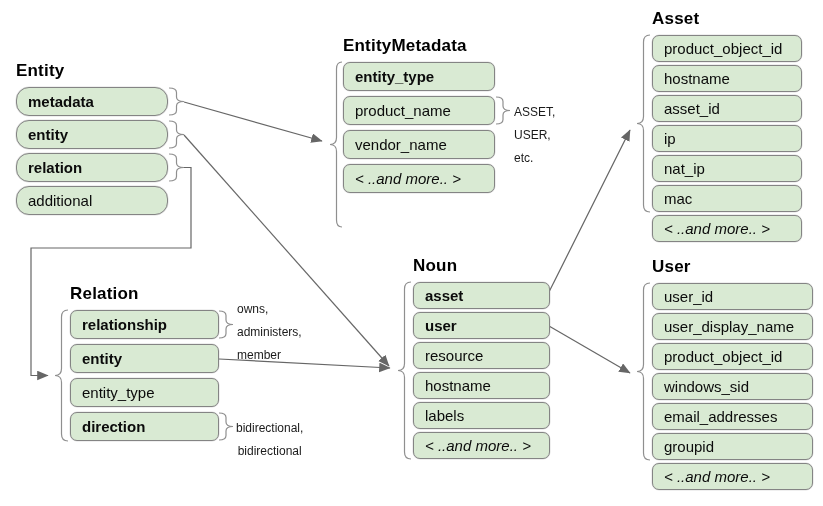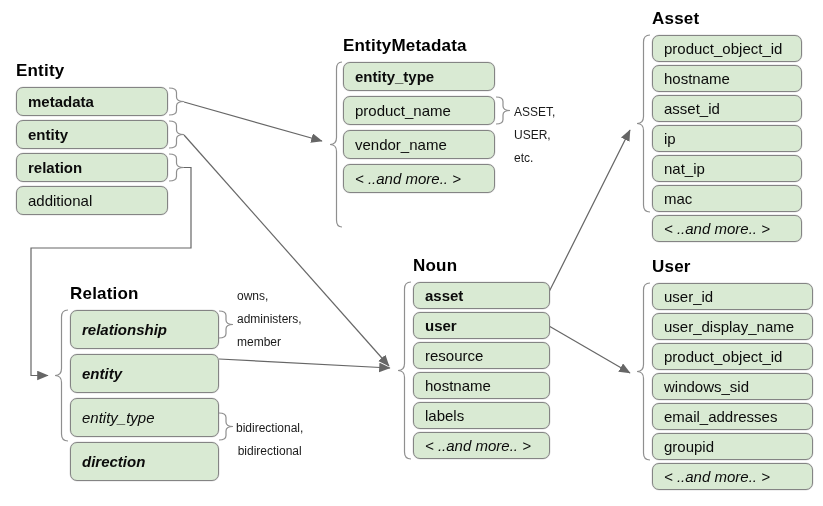--- a/index.html
+++ b/index.html
@@ -13,23 +13,23 @@
     border:1px solid #848484;
     border-radius:7px;
     display:flex; align-items:center;
     padding:0 11px;
     font-size:15px; color:#0b0b0b;
     box-shadow:0 0 0 0.5px rgba(132,132,132,0.25);
     white-space:nowrap; overflow:hidden;
   }
   .bold  { font-weight:bold; }
   .italic{ font-style:italic;text-align:center; }
-  .g-entity   .field { height:29px; margin-bottom:4px; }
+  .g-entity   .field { height:29px; margin-bottom:4px;border-radius:13px; }
   .g-emeta    .field { height:29px; margin-bottom:5px; }
-  .g-relation .field { height:39px; margin-bottom:5px;font-style:italic; }
+  .g-relation .field { height:29px; margin-bottom:5px; }
   .g-asset    .field, .g-noun .field, .g-user .field { height:27px; margin-bottom:3px; }
   .ann { position:absolute; font-size:12px; color:#1a1a1a; line-height:23px; white-space:nowrap; }
 </style>
 </head>
 <body>
 
 <div class="canvas">
 
   <svg class="wires" width="823" height="506" viewBox="0 0 823 506">
     <defs>
@@ -114,21 +114,21 @@
     <div class="field">entity_type</div>
     <div class="field bold">direction</div>
   </div>
 
   <div class="ann" style="left:514px; top:101px;">
     <div>ASSET,</div>
     <div>USER,</div>
     <div>etc.</div>
   </div>
 
-  <div class="ann" style="left:237px; top:285px;">
+  <div class="ann" style="left:237px; top:298px;">
     <div>owns,</div>
     <div>administers,</div>
     <div>member</div>
   </div>
 
   <div class="ann" style="left:236px; top:417px;text-align:center;">
     <div>bidirectional,</div>
     <div>bidirectional</div>
   </div>
 

